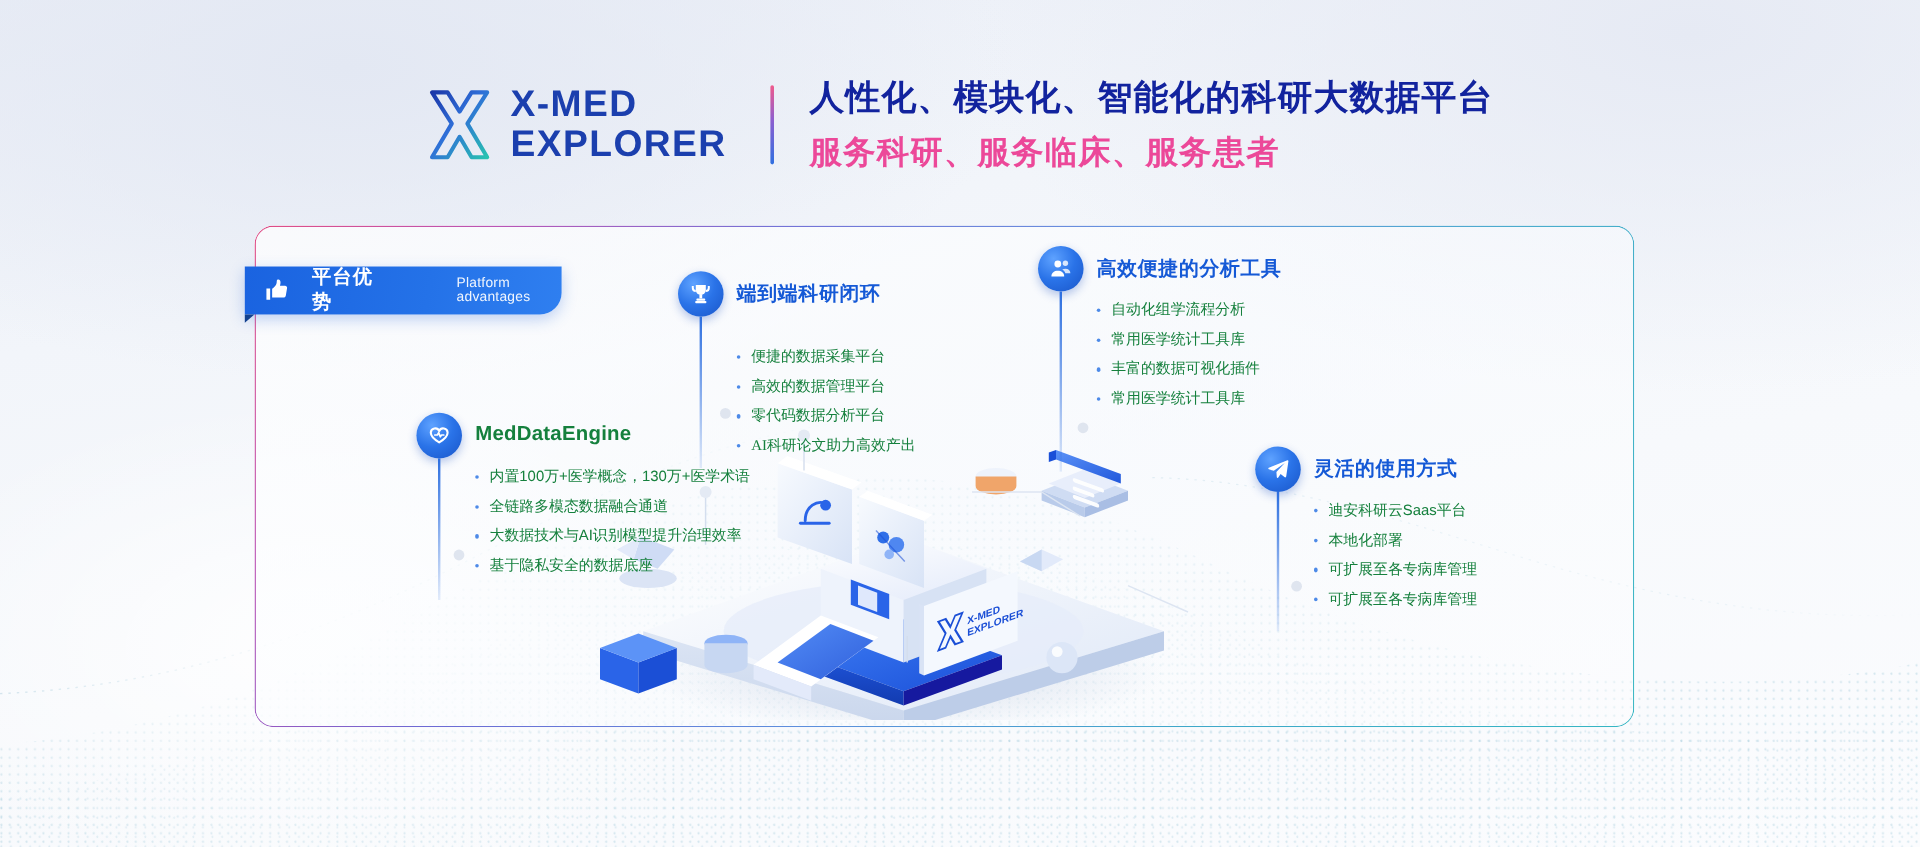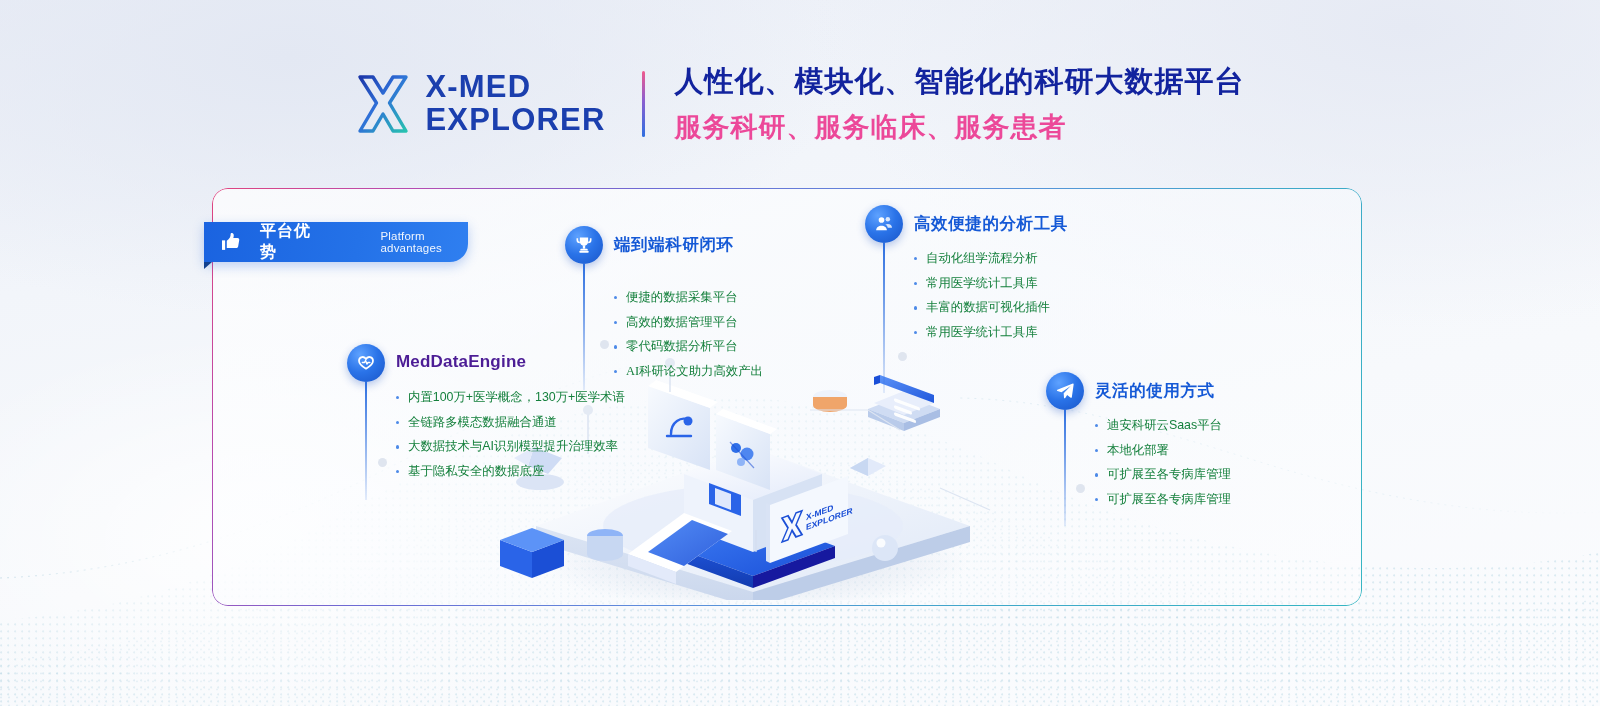--- a/index.html
+++ b/index.html
@@ -103,21 +103,21 @@
   }
   .pin svg { width: 20px; height: 20px; }
   .pin-stem {
     position: absolute; left: 18px; top: 38px; width: 1.6px;
     background: linear-gradient(180deg, #2d6fe0 0%, rgba(45,111,224,0.12) 100%);
   }
   .f-title {
     font-size: 16.5px; font-weight: bold; color: #1559d6;
     letter-spacing: .6px; padding-top: 8px;
   }
-  .f-title.en { font-size: 17px; color: #4c1d95; letter-spacing: .2px; }
+  .f-title.en { font-size: 17px; color: #15803d; letter-spacing: .2px; }
   .f-list { list-style: none; margin-top: 9px; }
   .f-list li {
     font-size: 12.4px; color: #15803d; line-height: 1.1;
     margin-bottom: 11px; position: relative; padding-left: 12px;
     white-space: nowrap;
   }
   .f-list li::before {
     content: ""; position: absolute; left: 0; top: 5px;
     width: 3.4px; height: 3.4px; border-radius: 50%; background: #4d8ae8;
   }

